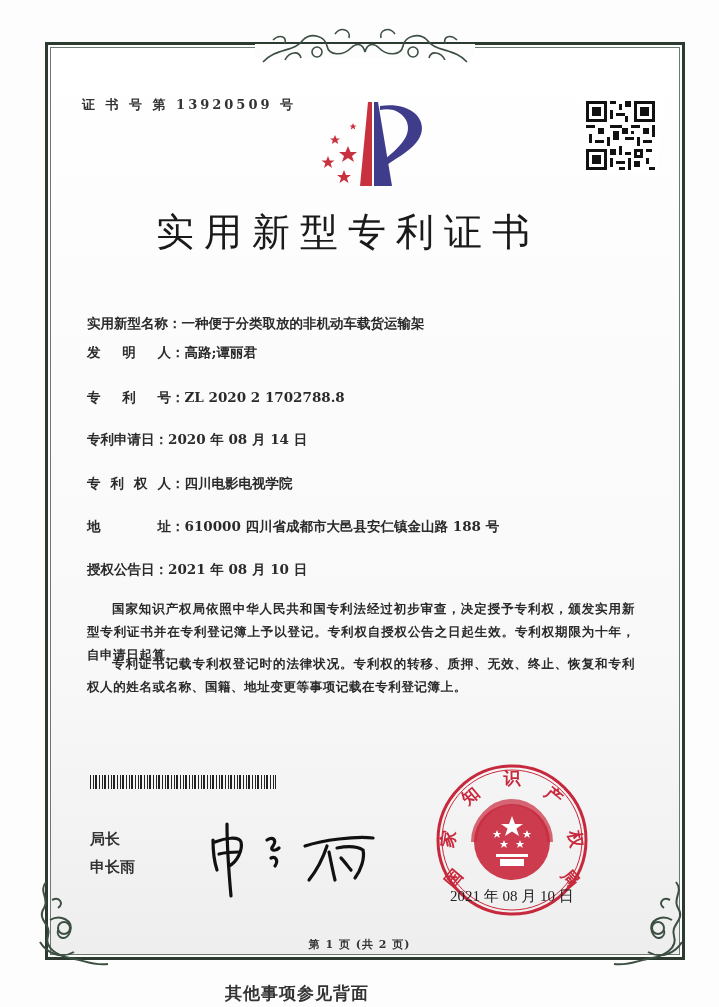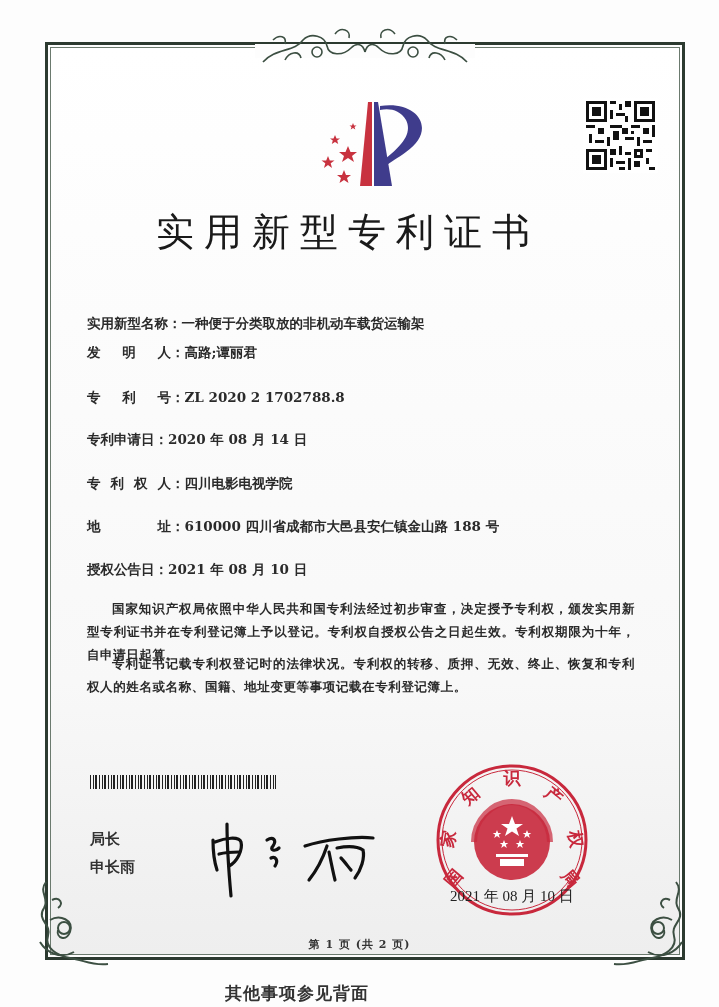--- a/index.html
+++ b/index.html
@@ -136,20 +136,21 @@
   <svg class="corner-ornament corner-br" viewBox="0 0 80 90">
     <g fill="none" stroke="#3c4f42" stroke-width="2">
       <path d="M16 2 C8 12, 20 18, 14 28 C6 40, 22 44, 18 56 C14 68, 28 76, 40 78 C54 80, 62 86, 78 84"></path>
       <path d="M20 40 C30 34, 44 40, 40 52 C36 62, 26 58, 28 50"></path>
       <path d="M10 62 C16 72, 30 80, 44 72"></path>
       <circle cx="34" cy="48" r="6"></circle>
       <path d="M22 20 C30 16, 34 24, 28 28"></path>
     </g>
   </svg>
 
+  <div class="cert-no">证 书 号 第 13920509 号</div>
 
   <svg class="logo" viewBox="0 0 120 100">
     <polygon points="58,12 62,12 62,96 50,96" fill="#c8323f"></polygon>
     <polygon points="64,12 68,12 82,96 64,96" fill="#3f3c8c"></polygon>
     <path d="M70 16 C108 10, 128 40, 96 62 C88 68, 80 72, 76 76 L74 70 C86 60, 104 46, 96 30 C90 20, 80 18, 70 20 Z" fill="#3f3c8c"></path>
     <g fill="#c8323f">
       <polygon points="38,56 40.5,62 47,62 42,66 44,72 38,68 32,72 34,66 29,62 35.5,62"></polygon>
       <polygon points="34,80 36,85 41,85 37,88 38.5,93 34,90 29.5,93 31,88 27,85 32,85"></polygon>
       <polygon points="18,66 19.8,70.5 24.5,70.5 20.7,73.3 22,78 18,75 14,78 15.3,73.3 11.5,70.5 16.2,70.5"></polygon>
       <polygon points="25,45 26.5,48.5 30,48.5 27.2,50.5 28.2,54 25,52 21.8,54 22.8,50.5 20,48.5 23.5,48.5"></polygon>

